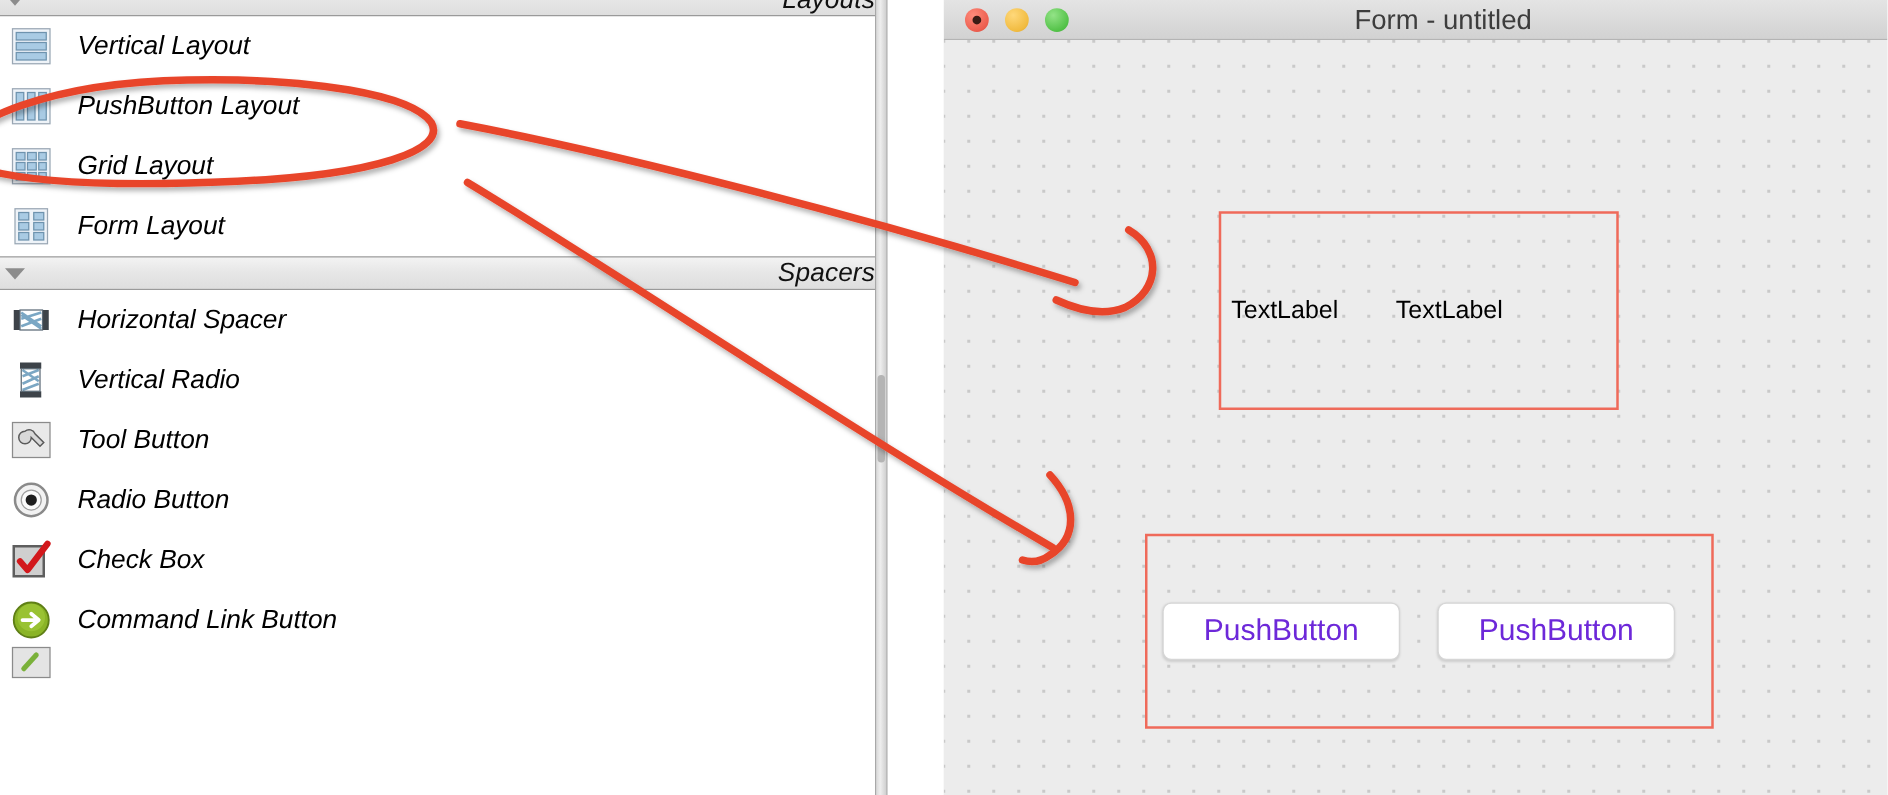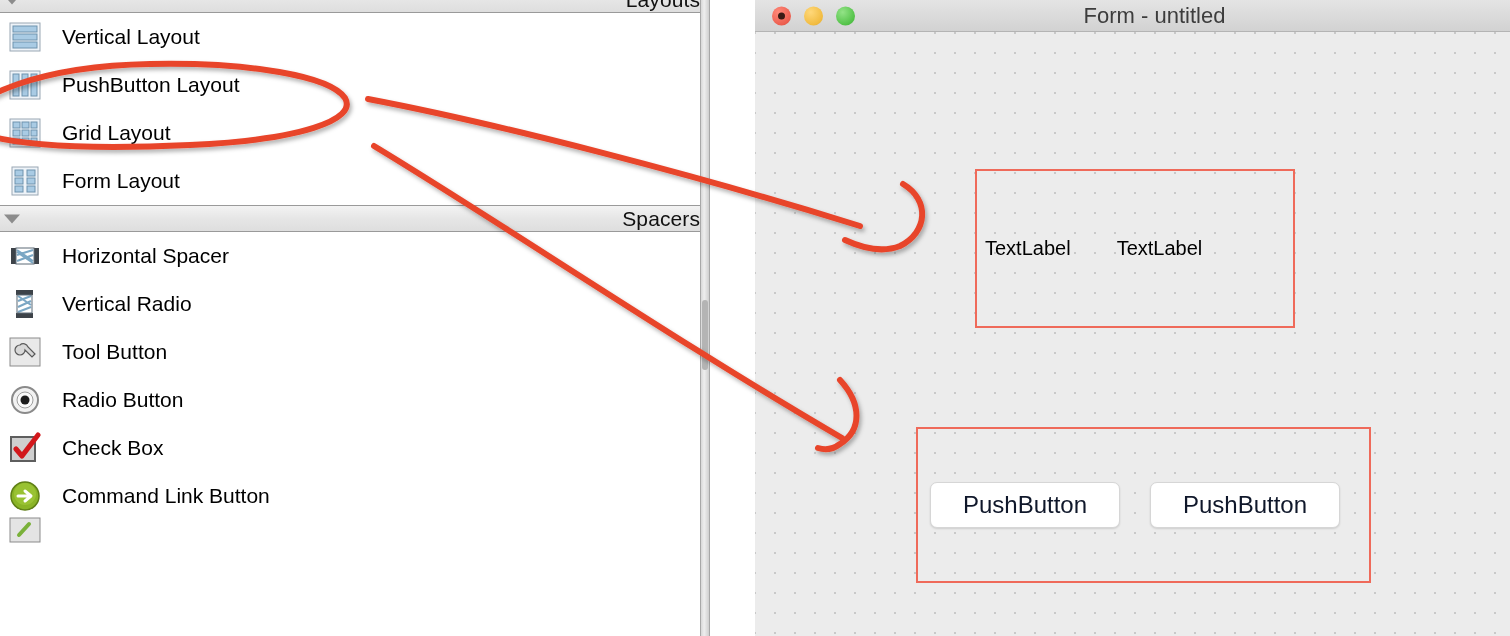--- a/index.html
+++ b/index.html
@@ -19,20 +19,21 @@
   }
 
   
   #sidebar {
     position: absolute;
     left: 0; top: 0;
     width: 700px;
     height: 636px;
     background: #ffffff;
     overflow: hidden;
+    font-style: italic;
   }
   .section-header {
     position: relative;
     height: 27px;
     background: linear-gradient(to bottom, #f3f3f3 0%, #e6e6e6 50%, #dedede 100%);
     border-top: 1px solid #9a9a9a;
     border-bottom: 1px solid #9a9a9a;
     display: flex;
     align-items: center;
     justify-content: flex-end;
@@ -170,21 +171,21 @@
   }
   .text-label {
     font-size: 20px;
     color: #000;
   }
   .push-button {
     background: #ffffff;
     border: 1px solid #d6d6d6;
     border-radius: 7px;
     font-size: 24px;
-    color: #0f172a;
+    color: #6d28d9;
     padding: 8px 14px;
     box-shadow: 0 1px 2px rgba(0,0,0,0.13);
     font-family: "Liberation Sans", sans-serif;
   }
 
   
   #annotations {
     position: absolute;
     left: 0; top: 0;
     width: 1510px; height: 636px;

